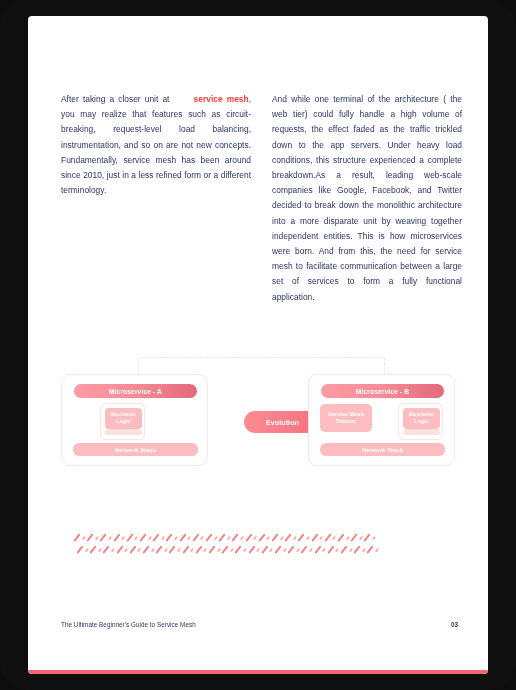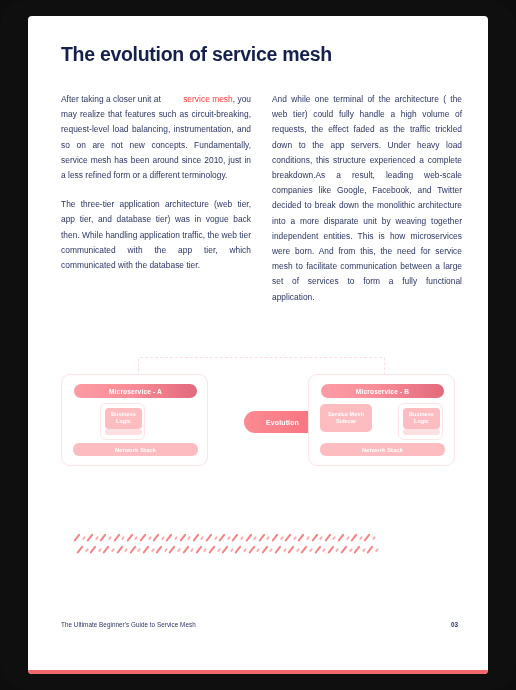--- a/index.html
+++ b/index.html
@@ -52,21 +52,21 @@
     line-height: 15.2px;
     color: #2b3560;
     text-align: justify;
     letter-spacing: 0.02px;
   }
   #column-left  { left: 33px;  top: 76px; }
   #column-right { left: 244px; top: 76px; }
 
   .column p { margin: 0 0 14px 0; text-align: justify; }
   .column p:last-child { margin-bottom: 0; }
-  .highlight { color: #fa3c3c; font-weight: normal; padding-left: 20px; }
+  .highlight { color: #fa3c3c; font-weight: bold; padding-left: 20px; }
 
   
   #diagram {
     position: absolute;
     left: 0;
     top: 320px;
     width: 460px;
     height: 165px;
   }
 
@@ -257,25 +257,23 @@
     background: #f0686e;
   }
 </style>
 </head>
 <body>
 
 <div id="device-frame">
 
   <div id="page">
 
-    <div id="page-title">The evolution of service mesh</div>
 
     <div id="column-left" class="column">
       <p><span>After taking a closer unit at </span><span class="highlight">service mesh</span><span>, you may realize that features such as circuit-breaking, request-level load balancing, instrumentation, and so on are not new concepts. Fundamentally, service mesh has been around since 2010, just in a less refined form or a different terminology.</span></p>
-      <p>The three-tier application architecture (web tier, app tier, and database tier) was in vogue back then. While handling application traffic, the web tier communicated with the app tier, which communicated with the database tier.</p>
     </div>
 
     <div id="column-right" class="column">
       <p>And while one terminal of the architecture ( the web tier) could fully handle a high volume of requests, the effect faded as the traffic trickled down to the app servers. Under heavy load conditions, this structure experienced a complete breakdown.As a result, leading web-scale companies like Google, Facebook, and Twitter decided to break down the monolithic architecture into a more disparate unit by weaving together independent entities. This is how microservices were born. And from this, the need for service mesh to facilitate communication between a large set of services to form a fully functional application.</p>
     </div>
 
     <div id="diagram">
 
       <div id="dashed-bracket"></div>
 

